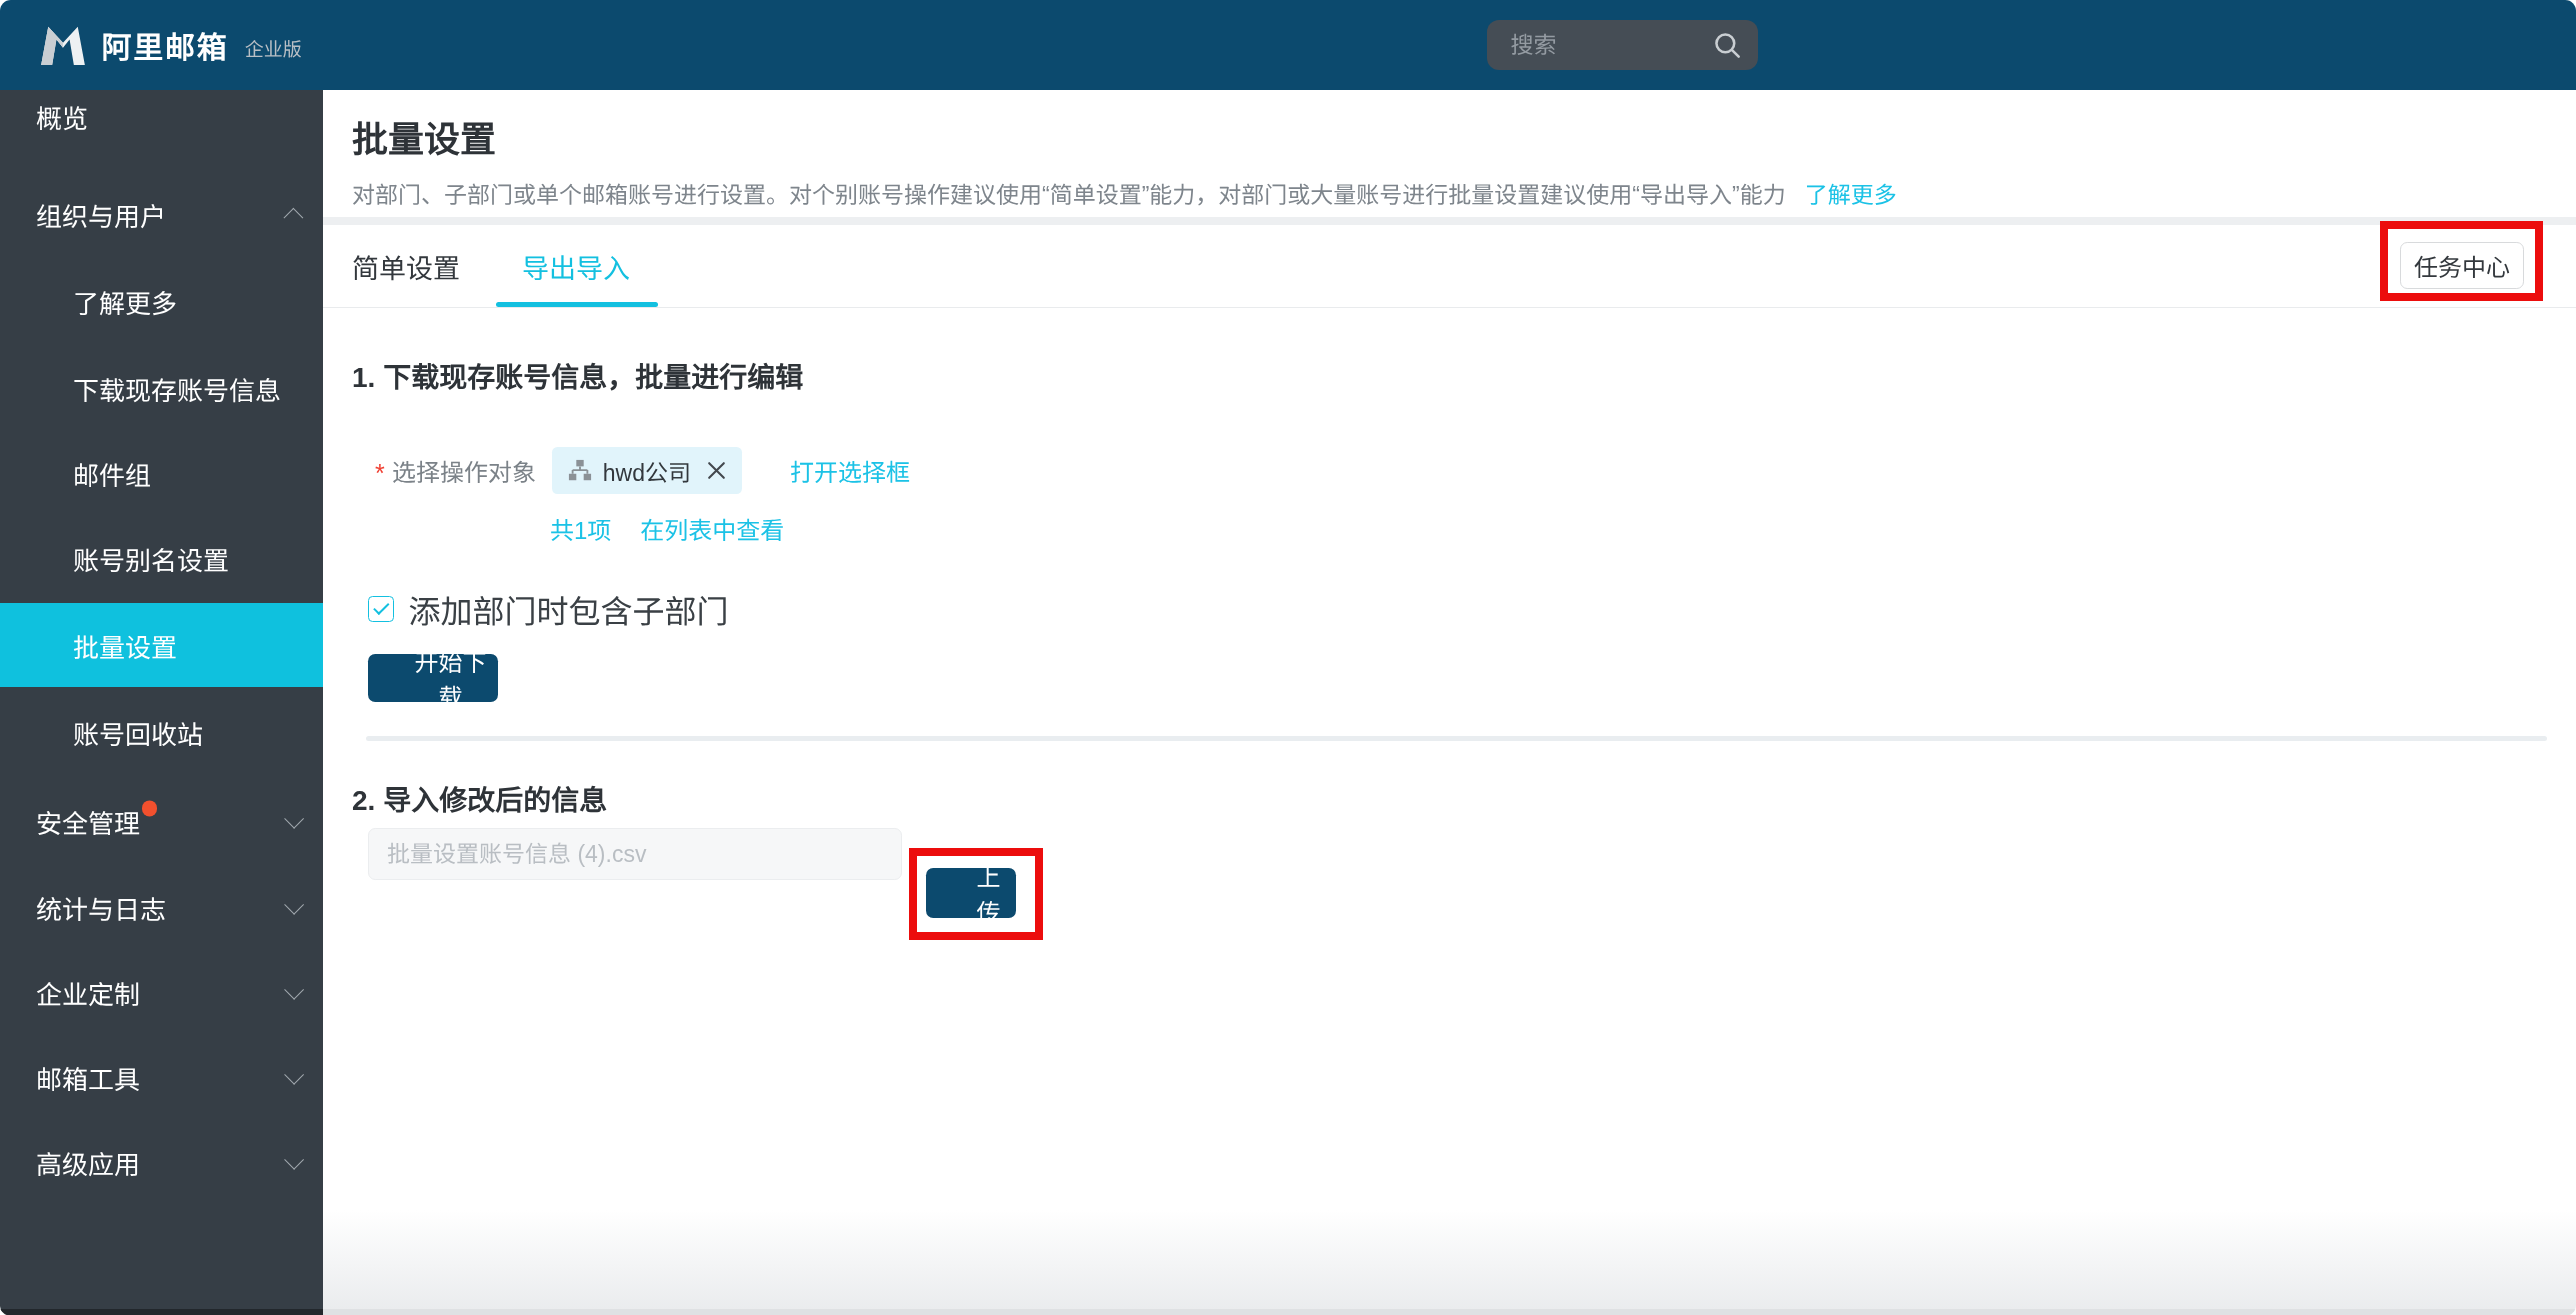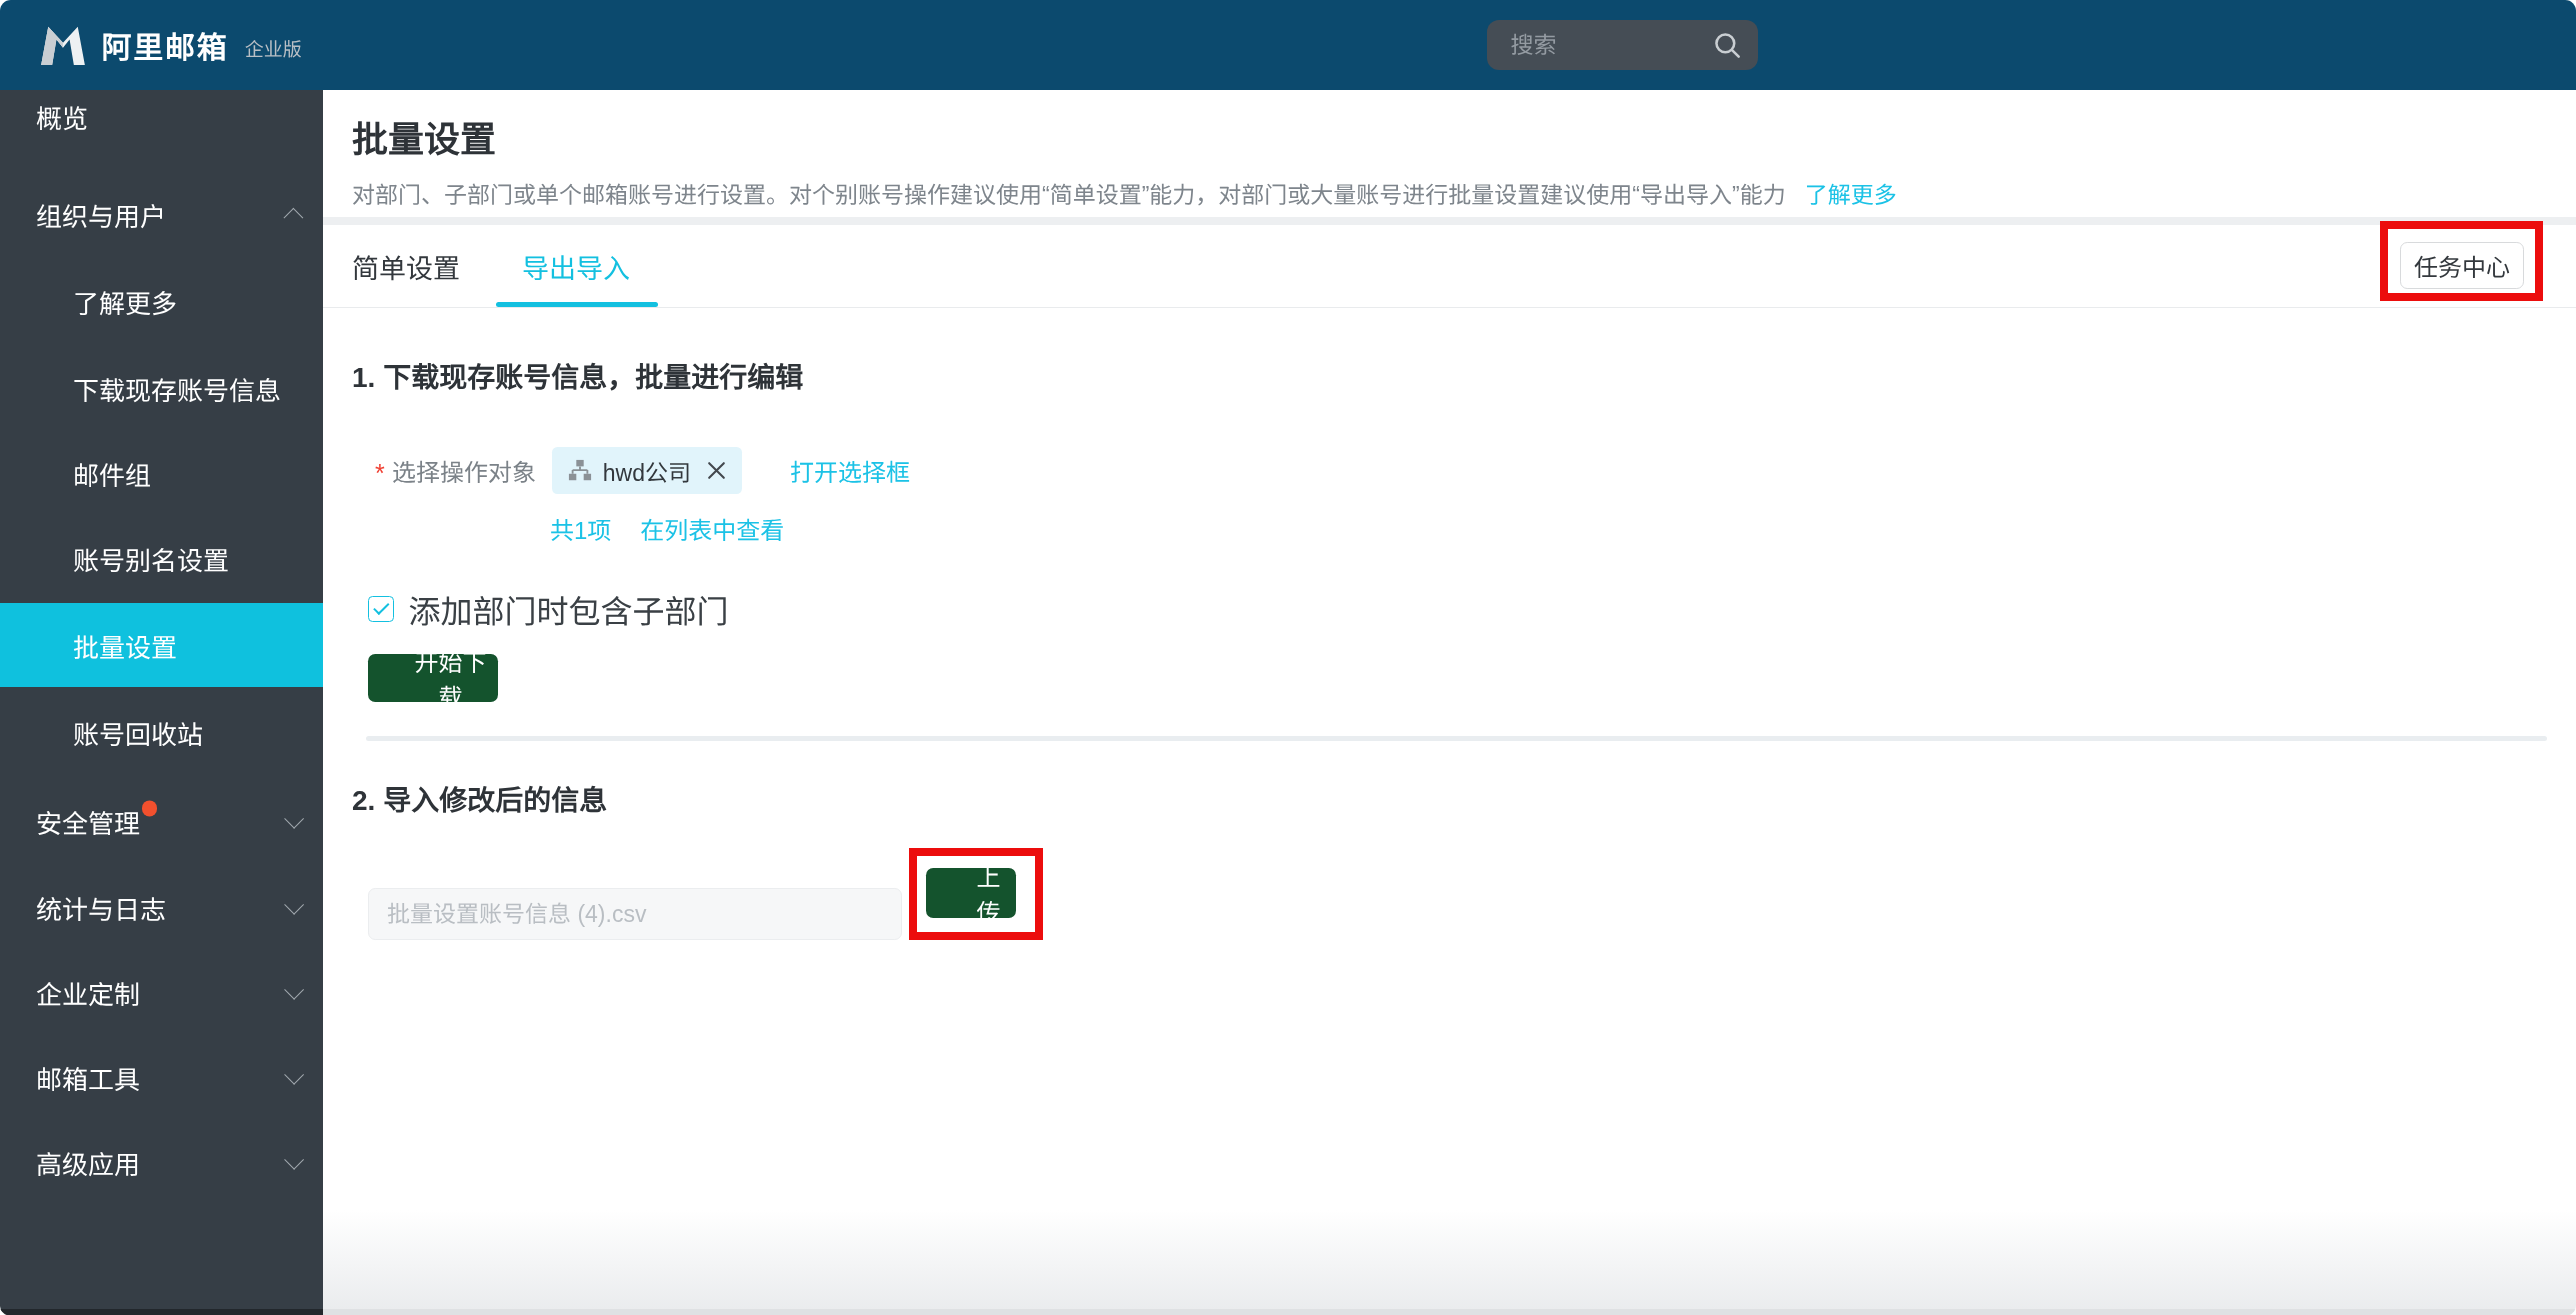--- a/index.html
+++ b/index.html
@@ -71,26 +71,26 @@
   .tag-close{display:flex;align-items:center;cursor:pointer;}
   .open-selector{position:absolute;left:467px;top:357px;height:47px;display:flex;align-items:center;font-size:24px;}
   .row-count{position:absolute;left:227px;top:420px;height:36px;display:flex;align-items:center;gap:29px;font-size:24px;}
 
   .row-check{position:absolute;left:45px;top:504px;height:30.5px;display:flex;align-items:center;gap:14.4px;}
   .checkbox{width:26px;height:26px;border:1.8px solid #13c0e0;border-radius:4.5px;background:#ffffff;position:relative;cursor:pointer;}
   .checkbox.checked::after{content:"";position:absolute;left:4.5px;top:5.4px;width:12.6px;height:6.3px;
     border-left:2.7px solid #13c0e0;border-bottom:2.7px solid #13c0e0;transform:rotate(-45deg);}
   .check-label{font-size:32px;color:#3a4045;}
 
-  .btn-cyan{background:#14532d;color:#ffffff;border:none;border-radius:7.2px;cursor:pointer;
+  .btn-cyan{background:#0c4a6e;color:#ffffff;border:none;border-radius:7.2px;cursor:pointer;
     display:flex;align-items:center;justify-content:center;font-size:24px;padding-left:41px;}
   .dl-btn{position:absolute;left:45px;top:564px;width:130px;height:48px;}
   .divider{position:absolute;left:43px;top:646px;width:2181px;height:4.5px;background:#e9edf0;border-radius:2.7px;}
 
-  .file-input{position:absolute;left:45px;top:798px;width:534px;height:52px;background:#f6f7f8;border:1.8px solid #ebedef;
+  .file-input{position:absolute;left:45px;top:738px;width:534px;height:52px;background:#f6f7f8;border:1.8px solid #ebedef;
     border-radius:7.2px;padding:0 18px;font-size:23px;color:#3a4045;outline:none;}
   .file-input::placeholder{color:#b9bec3;}
   .upload-btn{position:absolute;left:603px;top:778px;width:90px;height:50px;z-index:10;}
 
   .bottom-edge-left{position:absolute;left:0;bottom:0;width:323px;height:7.2px;background:#22272c;z-index:6;}
   .bottom-edge-right{position:absolute;left:323px;bottom:0;width:2253px;height:7.2px;background:#dfe1e3;z-index:6;}
 </style>
 </head>
 <body>
 

